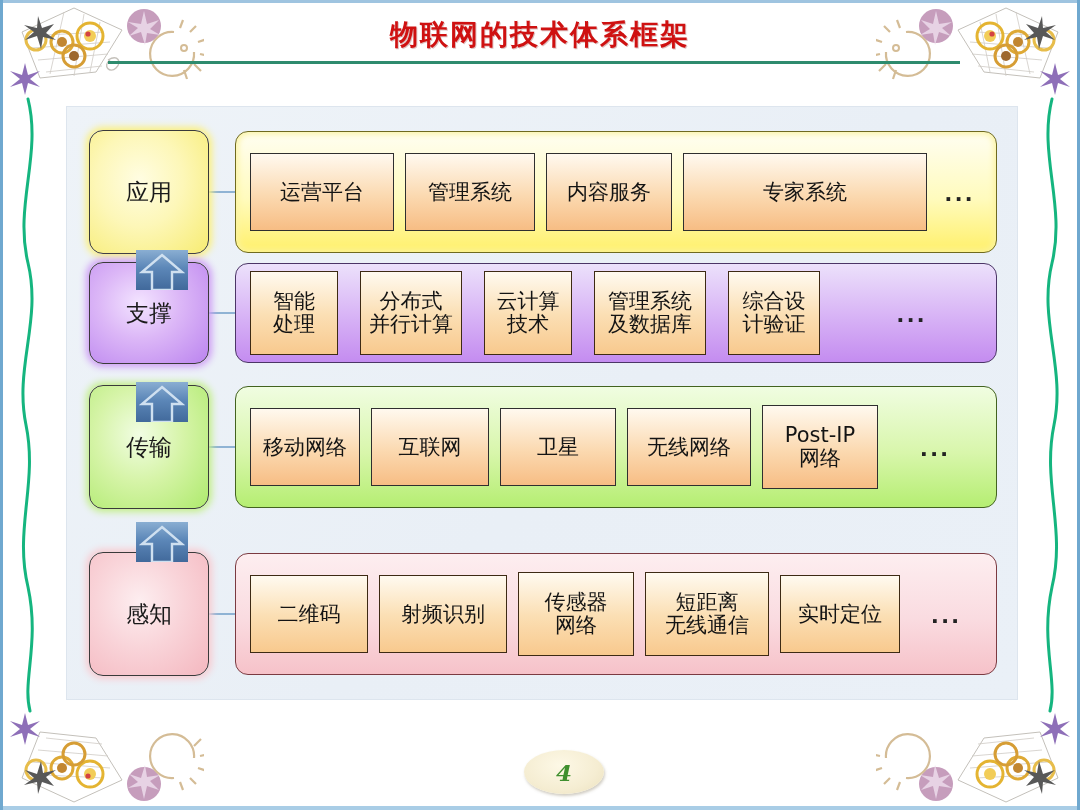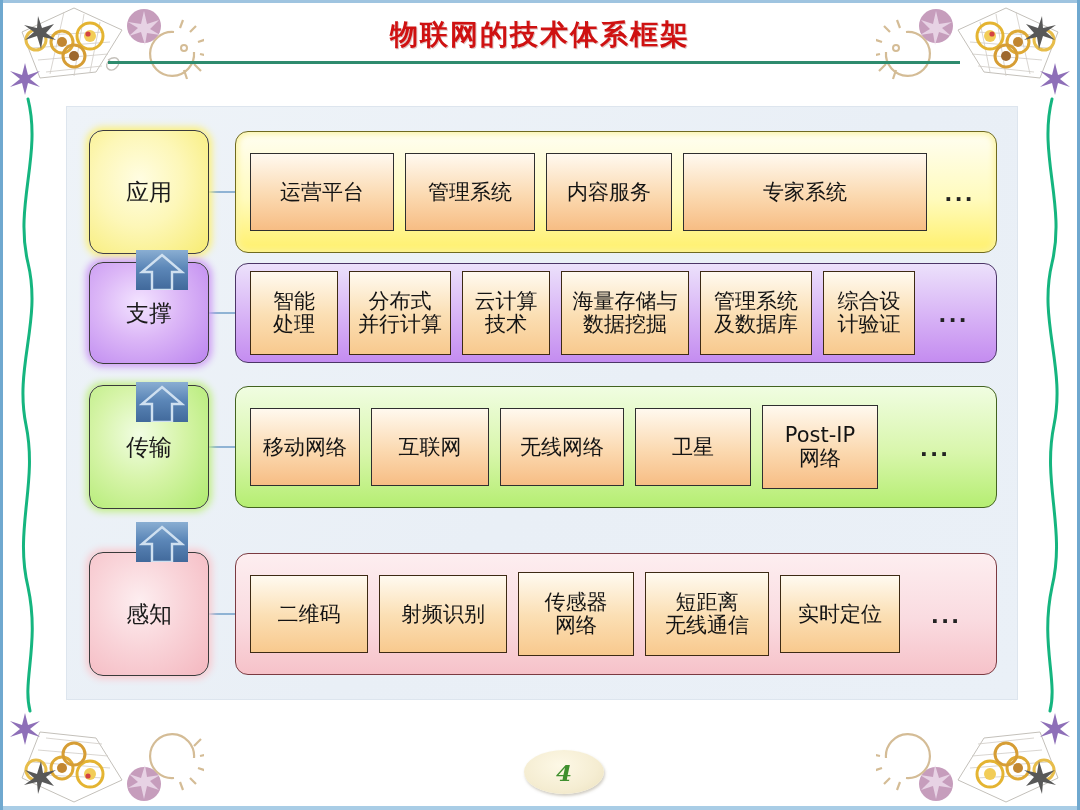--- a/index.html
+++ b/index.html
@@ -80,21 +80,21 @@
 
   
   .band{
     flex:1 1 auto;height:100%;border-radius:13px;
     display:flex;align-items:center;gap:11px;padding:0 14px;
     box-sizing:border-box;
   }
   .band.yellow{background:linear-gradient(180deg,#fffef2 0%,#fffbbe 55%,#fff06a 100%);
                border:1.5px solid #6f6a1f;box-shadow:0 0 6px 2px #fbf3a0 inset;}
   .band.purple{background:linear-gradient(180deg,#ece1fb 0%,#d9b6f6 50%,#c48cf0 100%);
-               border:1.5px solid #4b3566;}
+               border:1.5px solid #4b3566;gap:22px;}
   .band.green{background:linear-gradient(180deg,#f0fde1 0%,#d8f6ab 55%,#b5ee72 100%);
               border:1.5px solid #43631f;}
   .band.pink{background:linear-gradient(180deg,#fdeef0 0%,#fadbe0 55%,#f6c2c9 100%);
              border:1.5px solid #7b3a41;}
 
   
   .item{
     height:78px;border:1.5px solid #2f2f2f;
     display:flex;flex-direction:column;align-items:center;justify-content:center;
     font-size:21px;color:#141414;line-height:1.08;
@@ -283,24 +283,20 @@
               <span class="ln">处理</span>
             </div>
             <div class="item tall" style="width: 102px;">
               <span class="ln">分布式</span>
               <span class="ln">并行计算</span>
             </div>
             <div class="item tall" style="width: 88px;">
               <span class="ln">云计算</span>
               <span class="ln">技术</span>
             </div>
-            <div class="item tall" style="width: 128px;">
-              <span class="ln">海量存储与</span>
-              <span class="ln">数据挖掘</span>
-            </div>
             <div class="item tall" style="width: 112px;">
               <span class="ln">管理系统</span>
               <span class="ln">及数据库</span>
             </div>
             <div class="item tall" style="width: 92px;">
               <span class="ln">综合设</span>
               <span class="ln">计验证</span>
             </div>
             <div class="dots">...</div>
           </div>
@@ -308,25 +304,25 @@
         <div class="layer layer-2">
           <div class="lab green">传输</div>
           <div class="stub"></div>
           <div class="band green">
             <div class="item" style="width: 110px;">
               <span class="ln">移动网络</span>
             </div>
             <div class="item" style="width: 118px;">
               <span class="ln">互联网</span>
             </div>
+            <div class="item" style="width: 116px;">
+              <span class="ln">卫星</span>
+            </div>
             <div class="item" style="width: 124px;">
               <span class="ln">无线网络</span>
-            </div>
-            <div class="item" style="width: 116px;">
-              <span class="ln">卫星</span>
             </div>
             <div class="item tall" style="width: 116px;">
               <span class="ln">Post-IP</span>
               <span class="ln">网络</span>
             </div>
             <div class="dots">...</div>
           </div>
         </div>
         <div class="layer layer-3">
           <div class="lab pink">感知</div>

